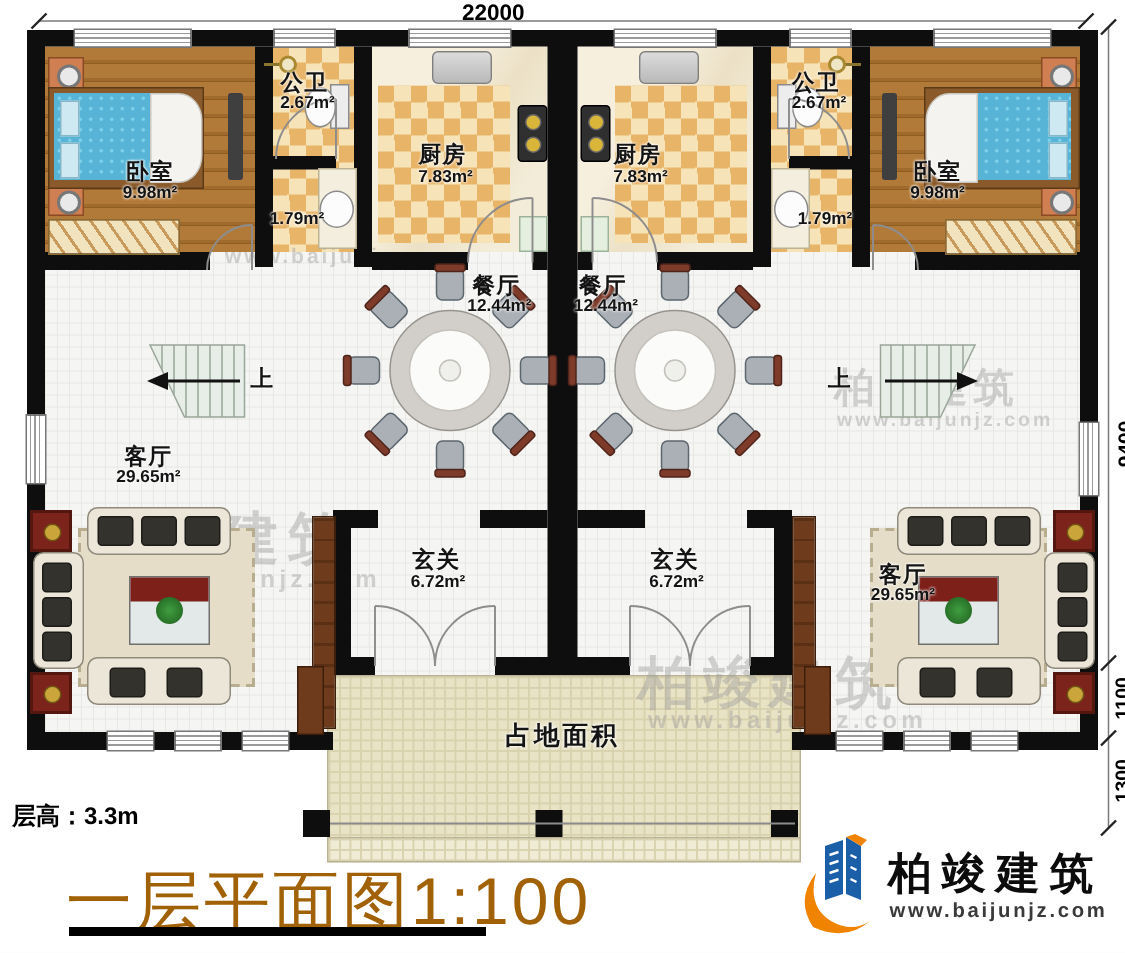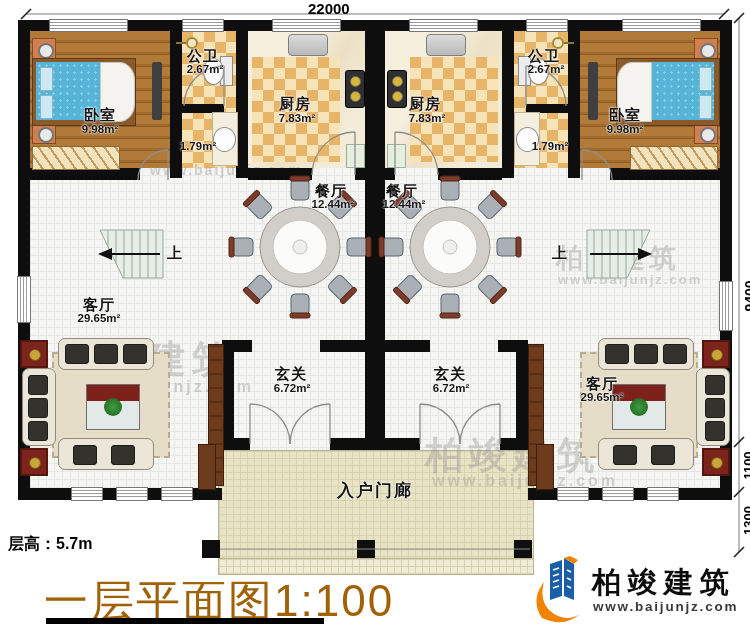--- a/index.html
+++ b/index.html
@@ -422,29 +422,29 @@
   <div class="lbl rm" style="left:425px;top:96px;">厨房</div>
   <div class="lbl ar" style="left:427px;top:113px;">7.83m²</div>
   <div class="lbl rm" style="left:402px;top:183px;">餐厅</div>
   <div class="lbl ar" style="left:404px;top:199px;">12.44m²</div>
   <div class="lbl rm" style="left:602px;top:376px;">客厅</div>
   <div class="lbl ar" style="left:602px;top:392px;">29.65m²</div>
   <div class="lbl rm" style="left:450px;top:366px;">玄关</div>
   <div class="lbl ar" style="left:451px;top:383px;">6.72m²</div>
   <div class="lbl rm" style="left:560px;top:245px;">上</div>
 
-  <div class="lbl big" style="left:375px;top:482px;">入户门廊</div>
+  <div class="lbl big" style="left:375px;top:482px;">占地面积</div>
 
   <div class="dimtxt" style="left:308px;top:0px;font-size:15px;">22000</div>
   <div class="dimtxt" style="left:728px;top:288px;transform:rotate(-90deg);transform-origin:center;width:44px;text-align:center;">9400</div>
   <div class="dimtxt" style="left:728px;top:458px;transform:rotate(-90deg);transform-origin:center;width:40px;text-align:center;font-size:13px;">1100</div>
   <div class="dimtxt" style="left:728px;top:513px;transform:rotate(-90deg);transform-origin:center;width:40px;text-align:center;font-size:13px;">1300</div>
 
   <div class="info" style="left:8px;top:534px;">
-    <span>层高：</span><span>5.7m</span>
+    <span>层高：</span><span>3.3m</span>
   </div>
   <div id="plan-title" style="left:44px;top:572px;">
     <span>一层平面图</span><span>1:100</span>
   </div>
   <div class="abs" style="left:46px;top:618px;width:278px;height:6px;background:#000;"></div>
 
   <svg class="overlay" style="left:530px;top:556px;" width="58" height="70" viewBox="0 0 58 70">
     <path d="M12,62 Q0,44 14,26 Q8,48 24,58 Q38,66 50,58 Q34,72 12,62 Z" fill="#f08300"></path>
     <path d="M20,8 L32,4 L32,40 L20,44 Z" fill="#1b5fa8"></path>
     <path d="M34,2 L44,8 L44,44 L34,40 Z" fill="#1b5fa8"></path>

